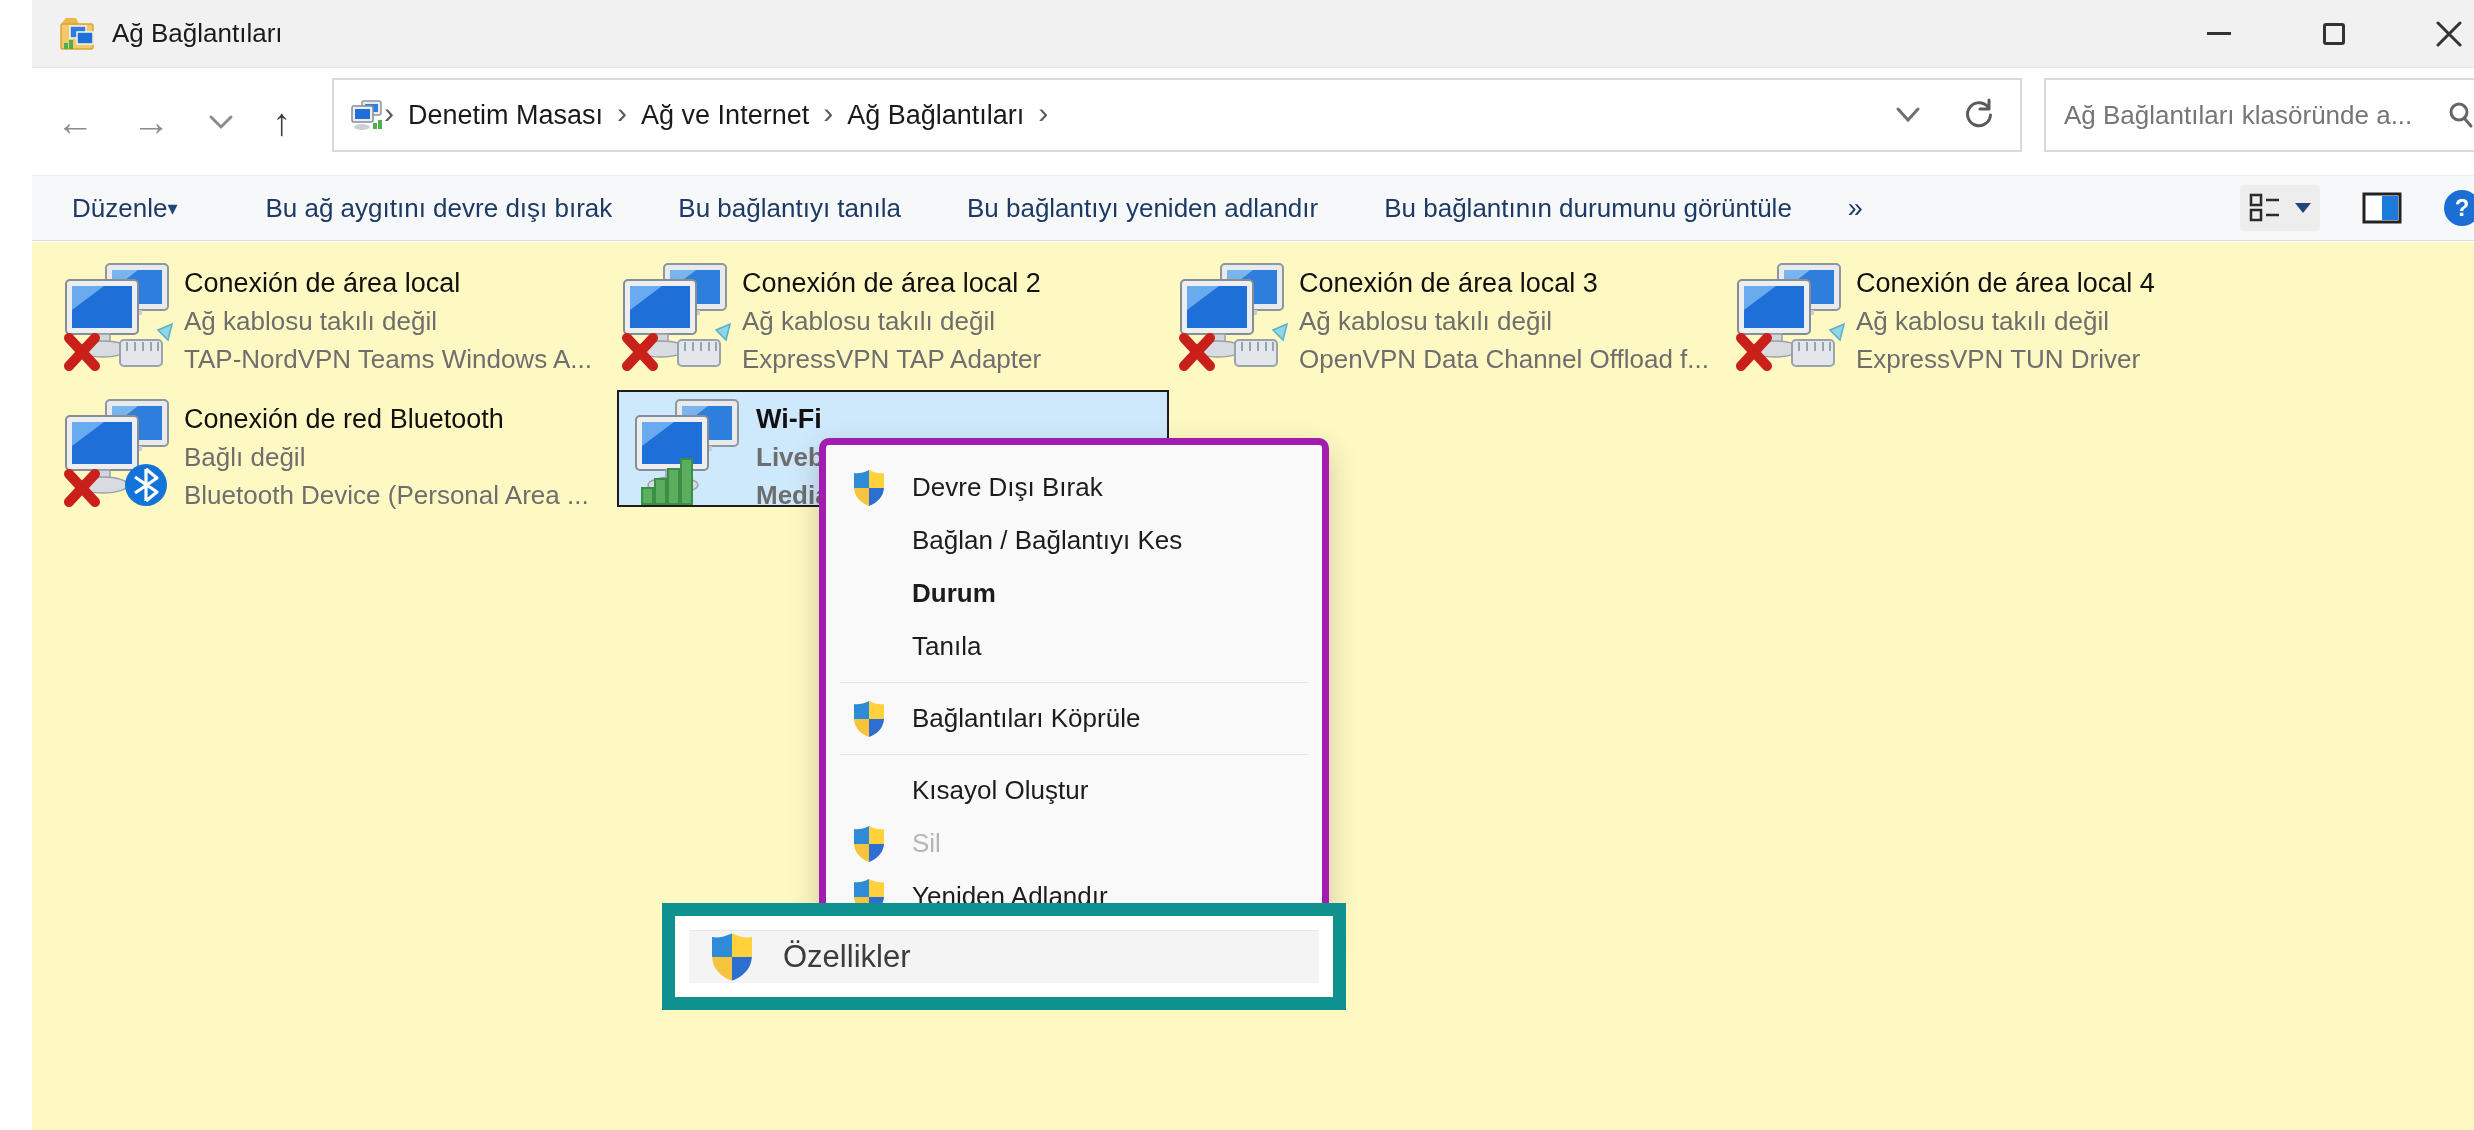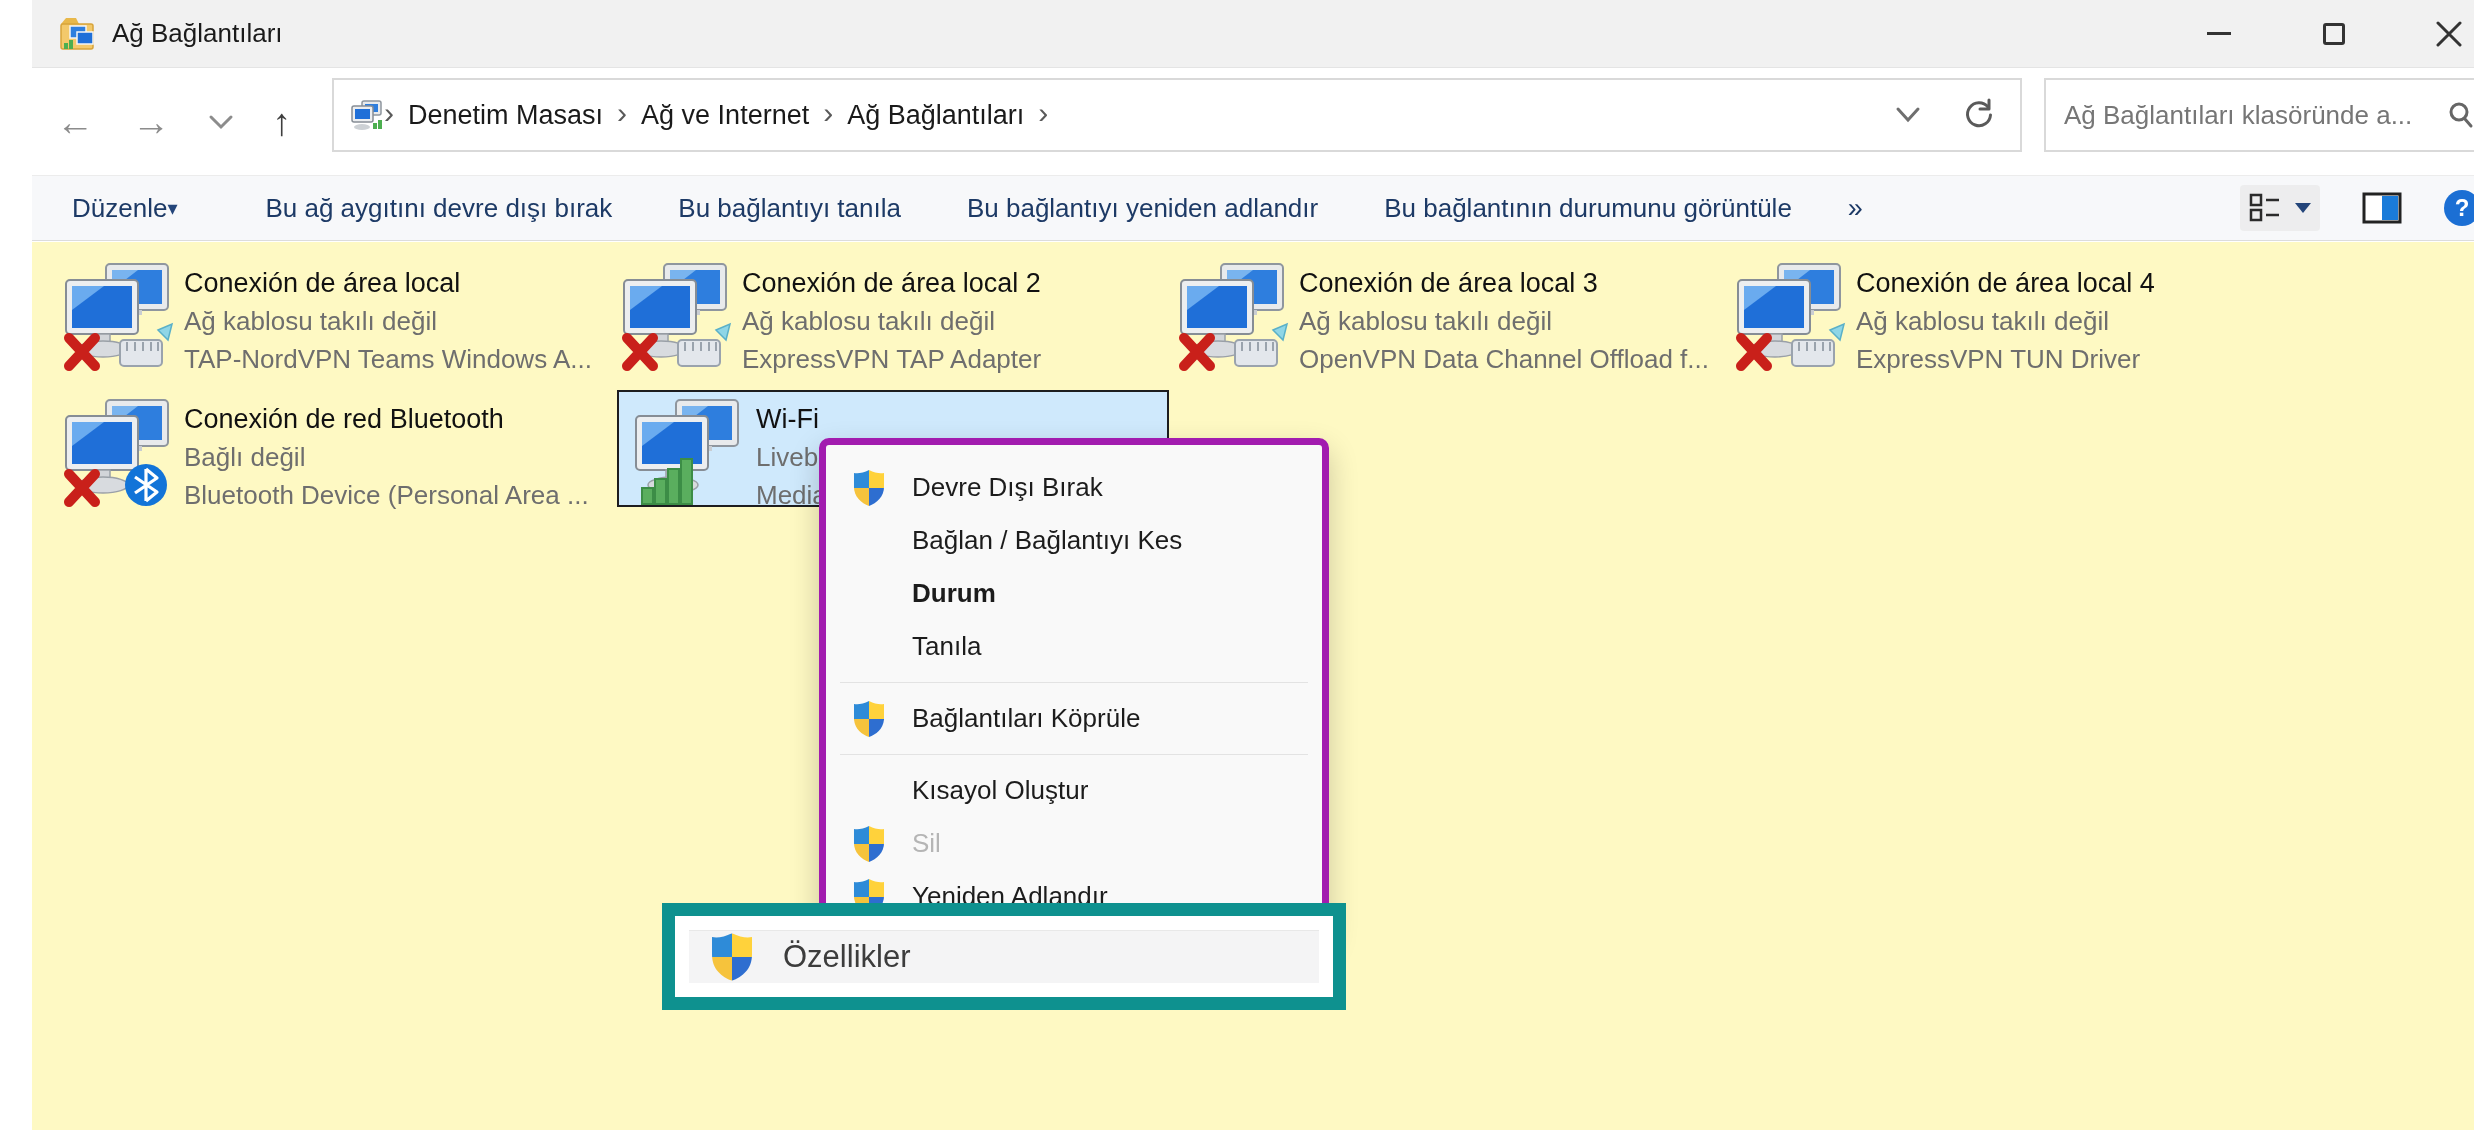--- a/index.html
+++ b/index.html
@@ -330,21 +330,21 @@
     <rect x="34" y="72" width="14" height="10" fill="#d2d5d9" stroke="#9aa0a7" stroke-width="1.5"></rect>
     <ellipse cx="41" cy="87" rx="25" ry="8" fill="#d8dbdf" stroke="#9aa0a7" stroke-width="1.5"></ellipse>
       <g stroke="#3c8d46" stroke-width="2" fill="#5aae5e">
         <rect x="10" y="90" width="11" height="16"></rect>
         <rect x="23" y="81" width="11" height="25"></rect>
         <rect x="36" y="71" width="11" height="35"></rect>
         <rect x="49" y="61" width="11" height="45"></rect>
       </g>
           </svg>
         </div>
-      <div class="tile-text" style="margin-left:12px;">
+      <div class="tile-text" style="margin-left:12px;font-weight:bold;">
         <div class="t-name">Wi-Fi</div>
         <div class="t-sub">Livebo</div>
         <div class="t-sub">Media</div>
       </div>
     </div>
   </div>
 
   <div class="context-menu" id="ctx-menu">
       <div class="menu-item">
         <span class="mi-shield">

